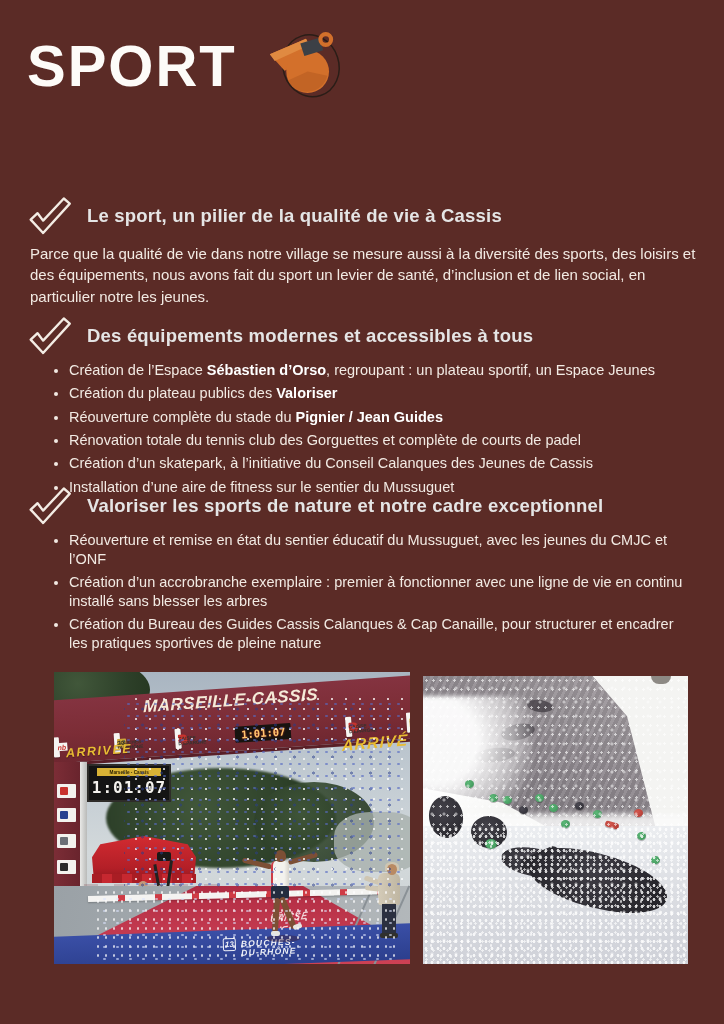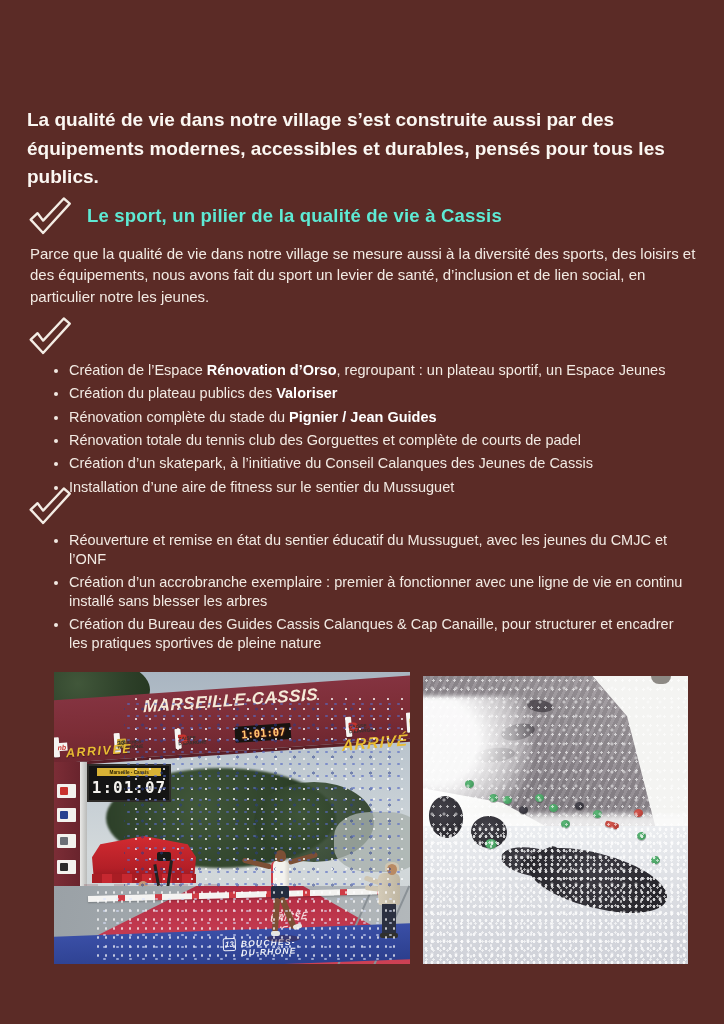--- a/index.html
+++ b/index.html
@@ -24,21 +24,21 @@
     font-size: 19px; font-weight: 700; line-height: 1.5; color: #fbf7f2;
   }
 
   
   .section { position: absolute; left: 27px; width: 676px; }
   .sec-1 { top: 196px; }
   .sec-2 { top: 316px; }
   .sec-3 { top: 486px; }
   .sec-head { display: flex; align-items: center; gap: 14px; }
   .check { width: 46px; height: 40px; flex: 0 0 auto; }
-  .sec-title { margin: 0; font-size: 18.5px; font-weight: 700; color: #5eead4; letter-spacing: .2px; }
+  .sec-title { margin: 0; font-size: 18.5px; font-weight: 700; color: #e5e5e5; letter-spacing: .2px; }
   .sec-body {
     margin: 7px 0 0 3px; font-size: 15px; line-height: 1.42; color: #f2eae3; width: 668px;
   }
   ul.bullets {
     margin: 5px 0 0 24px; padding-left: 18px; list-style: disc outside;
     font-size: 14.5px; line-height: 1.3; color: #f2eae3; width: 640px;
   }
   ul.bullets li { margin-bottom: 4.5px; }
   ul.bullets b { color: #ffffff; font-weight: 700; }
 
@@ -207,54 +207,67 @@
       radial-gradient(circle, rgba(255,255,255,1) 1.2px, transparent 1.7px),
       radial-gradient(circle, rgba(255,255,255,.85) 1px, transparent 1.5px);
     background-size: 6px 7px, 10px 11px; background-position: 0 0, 3px 4px; opacity: .8; }
   .notch { left: 228px; top: 0; width: 20px; height: 8px; background: #8d8984; border-radius: 0 0 10px 10px; }
 </style>
 </head>
 <body>
 
 <div class="page">
 
-
-  <p class="intro">La qualité de vie dans notre village s’est construite aussi par des équipements modernes, accessibles et durables, pensés pour tous les publics.</p>
+  <div class="header">
+    <h1 class="title">SPORT</h1>
+    <svg class="whistle" viewBox="0 0 100 90" aria-hidden="true">
+      <ellipse cx="56" cy="46" rx="34" ry="38" fill="none" stroke="#2a1d17" stroke-width="1.8" transform="rotate(-18 56 46)"></ellipse>
+      <path d="M6 32 L50 13 L61 34 L24 52 Z" fill="#d3702b"></path>
+      <path d="M6 32 L50 13 L54 21 L12 40 Z" fill="#e08a41"></path>
+      <circle cx="52" cy="53" r="26" fill="#d3702b"></circle>
+      <path d="M28 64 A26 26 0 0 0 76 58 L52 53 Z" fill="#b85e22" opacity=".65"></path>
+      <path d="M43 19 L66 12 L71 27 L48 34 Z" fill="#3c4046"></path>
+      <circle cx="74" cy="14" r="6.5" fill="none" stroke="#d3702b" stroke-width="5"></circle>
+    </svg>
+  </div>
+
 
   <div class="section sec-1">
     <div class="sec-head">
       <svg class="check" viewBox="0 0 50 42" aria-hidden="true">
         <path d="M4 25 L11.5 18 L17.5 26 L40 2 L46.5 7.5 L17.5 39.5 Z" fill="none" stroke="#f3ece4" stroke-width="2.6" stroke-linejoin="round"></path>
       </svg>
       <h2 class="sec-title">Le sport, un pilier de la qualité de vie à Cassis</h2>
     </div>
     <p class="sec-body">Parce que la qualité de vie dans notre village se mesure aussi à la diversité des sports, des loisirs et des équipements, nous avons fait du sport un levier de santé, d’inclusion et de lien social, en particulier notre les jeunes.</p>
   </div>
 
   <div class="section sec-2">
     <div class="sec-head">
       <svg class="check" viewBox="0 0 50 42" aria-hidden="true">
         <path d="M4 25 L11.5 18 L17.5 26 L40 2 L46.5 7.5 L17.5 39.5 Z" fill="none" stroke="#f3ece4" stroke-width="2.6" stroke-linejoin="round"></path>
       </svg>
+      <h2 class="sec-title">Des équipements modernes et accessibles à tous</h2>
     </div>
     <ul class="bullets">
-        <li><span>Création de l’Espace </span><b>Rénovation d’Orso</b><span>, regroupant : un plateau sportif, un Espace Jeunes</span></li>
+        <li><span>Création de l’Espace </span><b>Sébastien d’Orso</b><span>, regroupant : un plateau sportif, un Espace Jeunes</span></li>
         <li><span>Création du plateau publics des </span><b>Valoriser</b></li>
-        <li><span>Rénovation complète du stade du </span><b>Pignier / Jean Guides</b></li>
+        <li><span>Réouverture complète du stade du </span><b>Pignier / Jean Guides</b></li>
         <li><span>Rénovation totale du tennis club des Gorguettes et complète de courts de padel</span></li>
         <li><span>Création d’un skatepark, à l’initiative du Conseil Calanques des Jeunes de Cassis</span></li>
         <li><span>Installation d’une aire de fitness sur le sentier du Mussuguet</span></li>
       </ul>
   </div>
 
   <div class="section sec-3">
     <div class="sec-head">
       <svg class="check" viewBox="0 0 50 42" aria-hidden="true">
         <path d="M4 25 L11.5 18 L17.5 26 L40 2 L46.5 7.5 L17.5 39.5 Z" fill="none" stroke="#f3ece4" stroke-width="2.6" stroke-linejoin="round"></path>
       </svg>
+      <h2 class="sec-title">Valoriser les sports de nature et notre cadre exceptionnel</h2>
     </div>
     <ul class="bullets">
         <li><span>Réouverture et remise en état du sentier éducatif du Mussuguet, avec les jeunes du CMJC et l’ONF</span></li>
         <li><span>Création d’un accrobranche exemplaire : premier à fonctionner avec une ligne de vie en continu installé sans blesser les arbres</span></li>
         <li><span>Création du Bureau des Guides Cassis Calanques &amp; Cap Canaille, pour structurer et encadrer les pratiques sportives de pleine nature</span></li>
       </ul>
   </div>
 
   <div class="photo photo-left">
     <div class="sky"></div>

